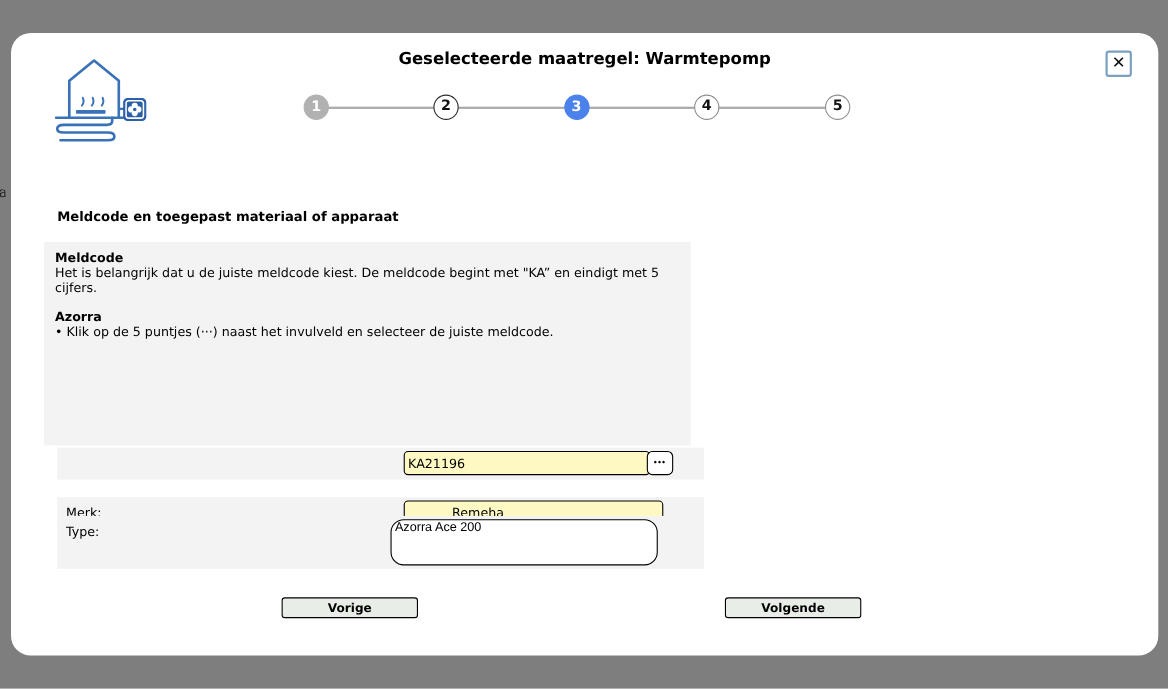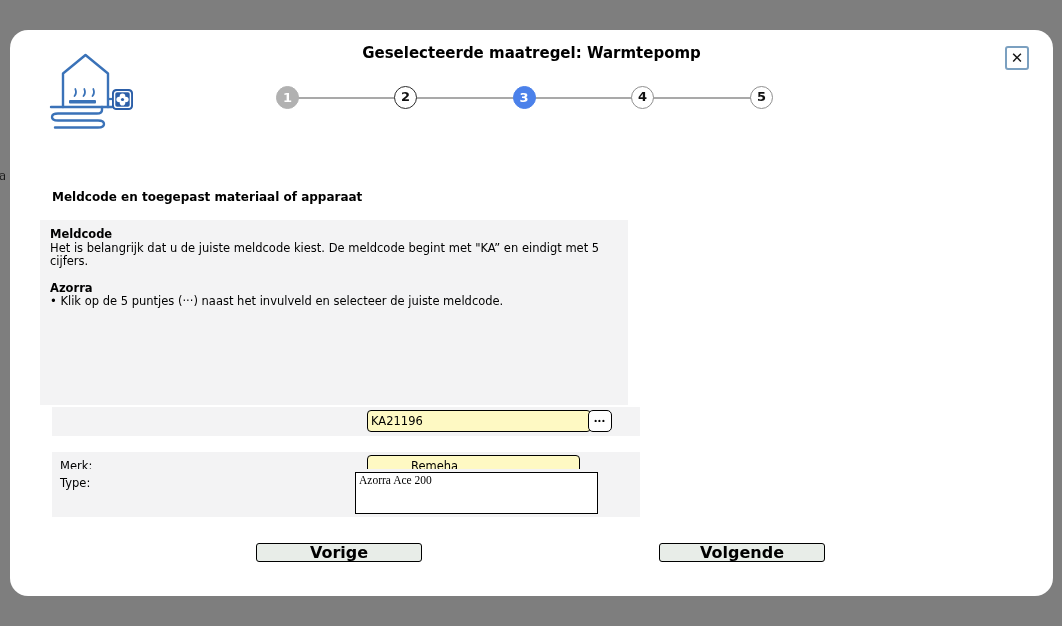--- a/index.html
+++ b/index.html
@@ -57,36 +57,36 @@
   .row-1 { top:377px; height:29px; }
   .row-2 { top:422px; height:27px; }
   .row-3 { top:439px; height:48px; }
   .form-row .lbl { position:absolute; left:8px; top:7px; }
   .txt-input {
     position:absolute; left:303px; top:3px; height:22px;
     border:1.5px solid #000; border-radius:4px; background:#fef9c3;
     font-family:inherit; font-size:11.5px; padding:1px 3px;margin-left:12px;
   }
   .in-1 { width:224px; }
-  .in-2 { width:213px; height:21px;padding-left:43px; }
+  .in-2 { width:236px; height:21px;padding-left:43px; }
   .txt-area {
     position:absolute; left:303px; top:3px; width:243px; height:42px;
-    border:1.5px solid #000; border-radius:0; background:#fff;
-    font-family:Liberation Serif, serif; font-size:11.5px; padding:1px 3px; resize:none;
+    border:1.5px solid #000; border-radius:12px; background:#fff;
+    font-family:Liberation Sans, sans-serif; font-size:11.5px; padding:1px 3px; resize:none;
   }
   .dots-btn {
     position:absolute; left:536px; top:3px; width:24px; height:22px;
     background:#fff; border:1.5px solid #000; border-radius:5px;
     font-size:8px; font-weight:bold; letter-spacing:1px; line-height:18px; text-align:center;
     cursor:pointer; padding:0; color:#000;
   }
   .nav-btn {
-    position:absolute; top:513px; width:166px; height:19px;
+    position:absolute; top:513px; width:124px; height:19px;
     background:#e8ede8; border:1.5px solid #000; border-radius:3px;
-    font-family:inherit; font-size:16px; font-weight:bold; text-align:center;
+    font-family:inherit; font-size:11px; font-weight:bold; text-align:center;
     line-height:15px; cursor:pointer; padding:0; color:#000;
   }
   .btn-prev { left:246px; }
   .btn-next { left:649px; }
 </style>
 </head>
 <body>
 
 <div class="edge-strip">
   <span class="frag-a">aa</span>

